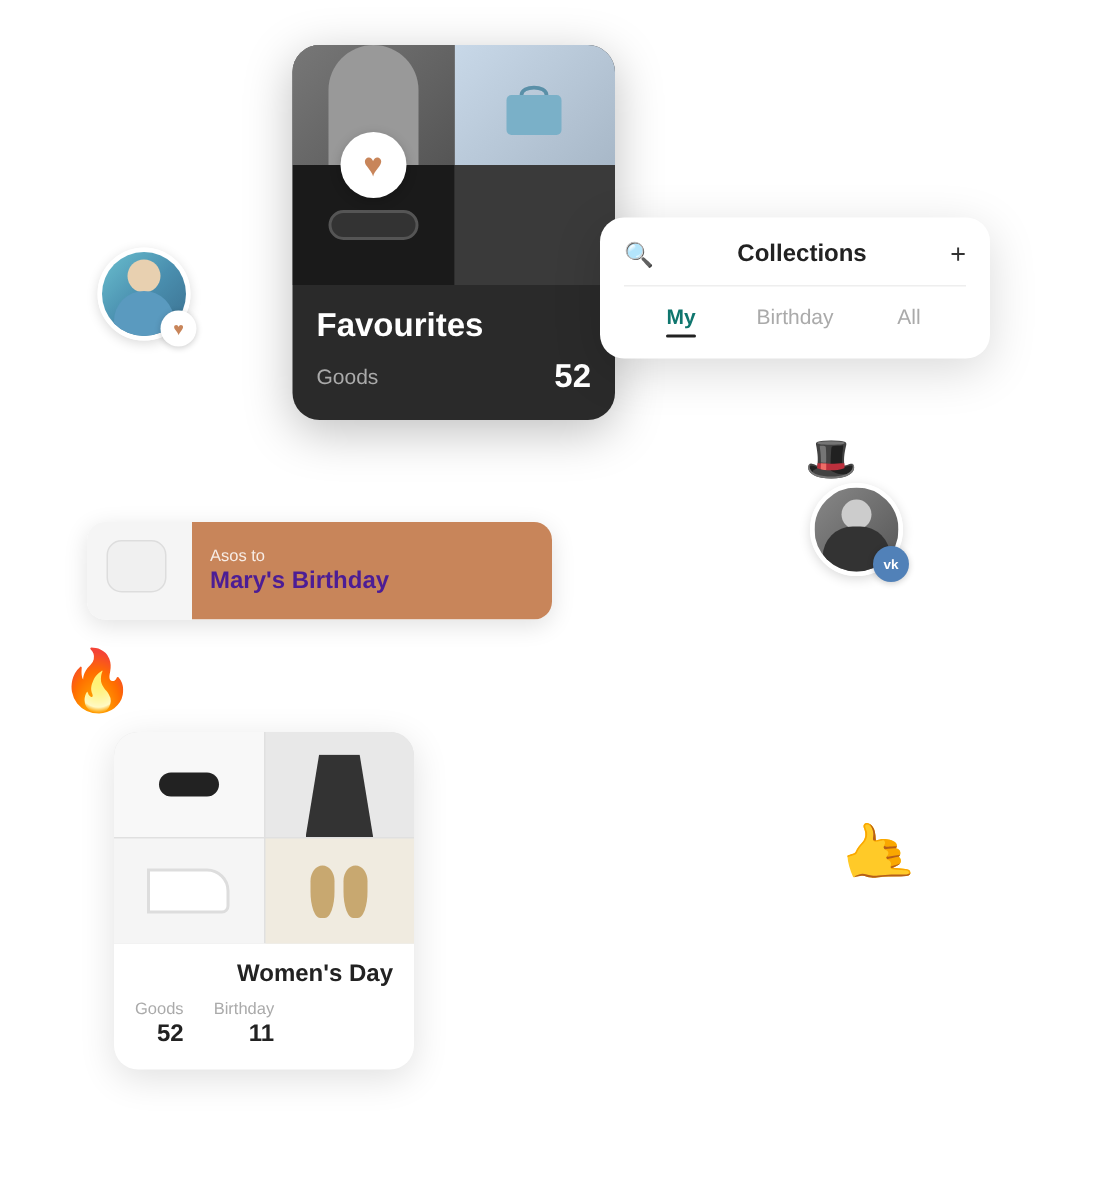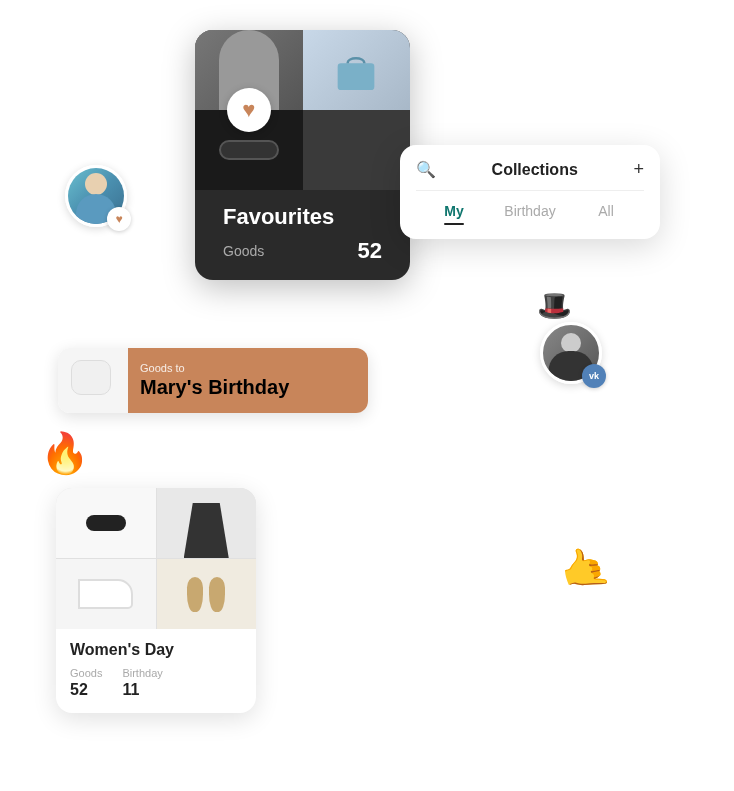--- a/index.html
+++ b/index.html
@@ -116,21 +116,21 @@
       z-index: 10;
       box-shadow: 0 2px 8px rgba(0,0,0,0.2);
     }
 
     .heart-icon {
       color: #c8855a;
       font-size: 22px;
     }
 
     .fav-content {
-      padding: 14px 28px 16px;
+      padding: 14px 16px 16px;
     }
 
     .fav-title {
       color: #fff;
       font-size: 22px;
       font-weight: 700;
       margin-bottom: 8px;
     }
 
     .fav-goods {
@@ -335,43 +335,44 @@
       justify-content: center;
     }
 
     .notif-added {
       color: rgba(255,255,255,0.85);
       font-size: 11px;
       margin-bottom: 2px;
     }
 
     .notif-collection {
-      color: #000000;
-      font-size: 20px;
+      color: #4c1d95;
+      font-size: 16px;
       font-weight: 700;
     }
 
     
     .fire-emoji {
       position: absolute;
       top: 430px;
       left: 40px;
       font-size: 40px;
     }
 
     
     .womens-day-card {
       position: absolute;
       top: 488px;
-      left: 56px;
+      left: 76px;
       width: 200px;
       background: #fff;
       border-radius: 16px;
       box-shadow: 0 6px 24px rgba(0,0,0,0.12);
       overflow: hidden;
+      text-align: right;
     }
 
     .wd-images {
       display: grid;
       grid-template-columns: 1fr 1fr;
       grid-template-rows: 70px 70px;
       gap: 1px;
       background: #e0e0e0;
     }
 
@@ -698,21 +699,21 @@
     </div>
   </div>
 
   <div class="notification-card">
     <div class="notif-image">
       <div class="airpods-shape">
         <div class="airpod-case"></div>
       </div>
     </div>
     <div class="notif-text">
-      <div class="notif-added">Goods to</div>
+      <div class="notif-added">Asos to</div>
       <div class="notif-collection">Mary's Birthday</div>
     </div>
   </div>
 
   <div class="fire-emoji">🔥</div>
 
   <div class="womens-day-card">
     <div class="wd-images">
       <div class="wd-img-band">
         <div class="wd-band"></div>

